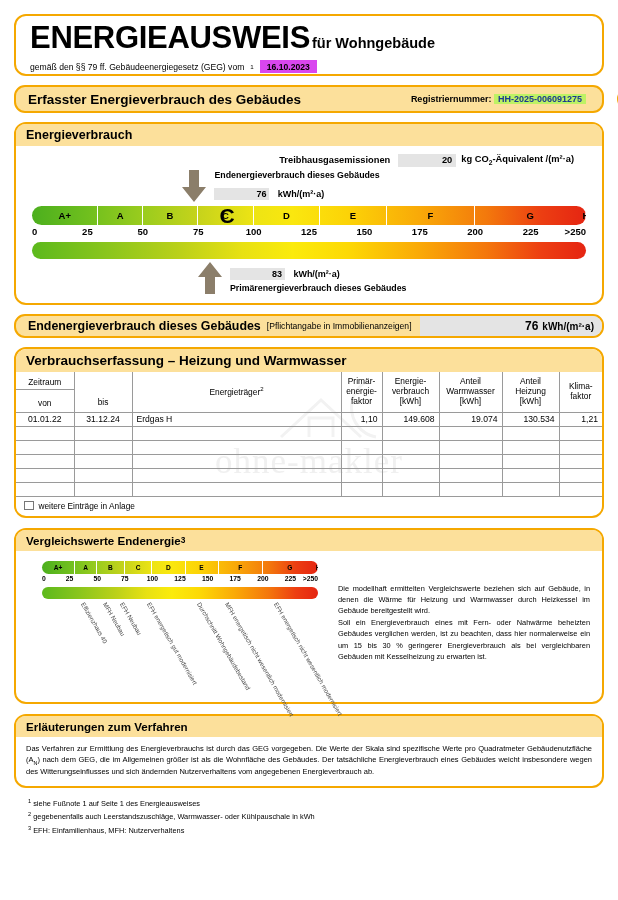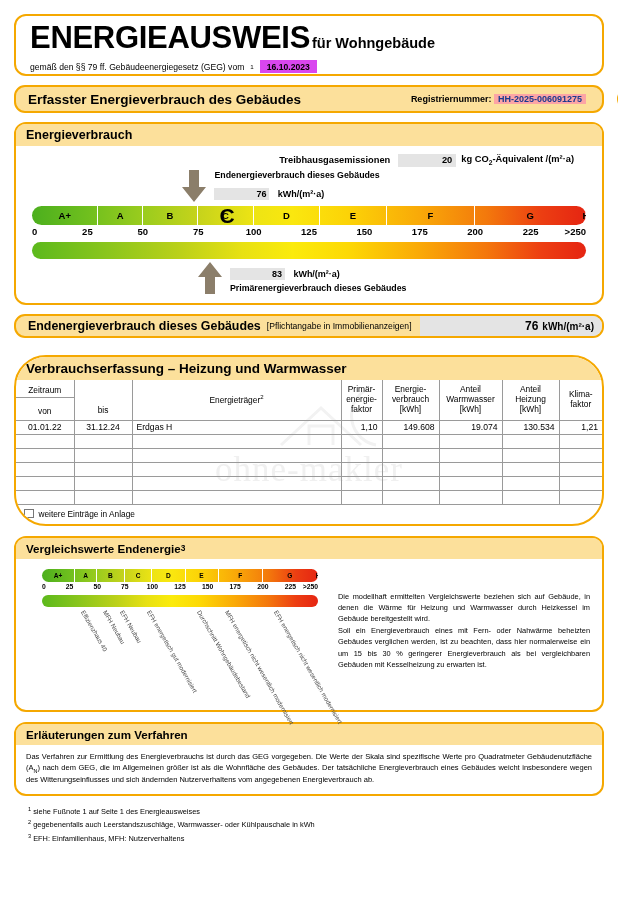--- a/index.html
+++ b/index.html
@@ -91,21 +91,21 @@
     font-weight: bold;
   }
   .regnum {
     font-size: 9px;
     font-weight: bold;
     margin-left: auto;
     margin-right: 4px;
     white-space: nowrap;
   }
   .regnum .val {
-    background: #fca5a5;
+    background: #bef264;
     color: #1b3a8f;
     padding: 0 4px;
   }
   .pagebadge {
     position: absolute;
     right: -38px;
     top: 50%;
     transform: translateY(-50%);
     width: 23px; height: 23px;
     border-radius: 50%;
@@ -262,21 +262,21 @@
     width: 182px;
     padding-right: 8px;
     box-sizing: border-box;
     border-radius: 0 9px 9px 0;
     font-size: 11px;
   }
   .pf-num { font-size: 12px; font-weight: bold; }
   .pf-unit { font-size: 10px; font-weight: bold; margin-left: 4px; }
 
   
-  .vpanel { margin-top: 17px; position: relative; overflow: hidden; border-radius: 32px; }
+  .vpanel { margin-top: 9px; position: relative; overflow: hidden; }
   .vhead {
     background: #FCE09B;
     border-radius: 9px 9px 0 0;
     height: 23px;
     display: flex; align-items: center;
     padding: 0 10px;
     font-size: 13.5px;
     font-weight: bold;
   }
   table.vtab {

